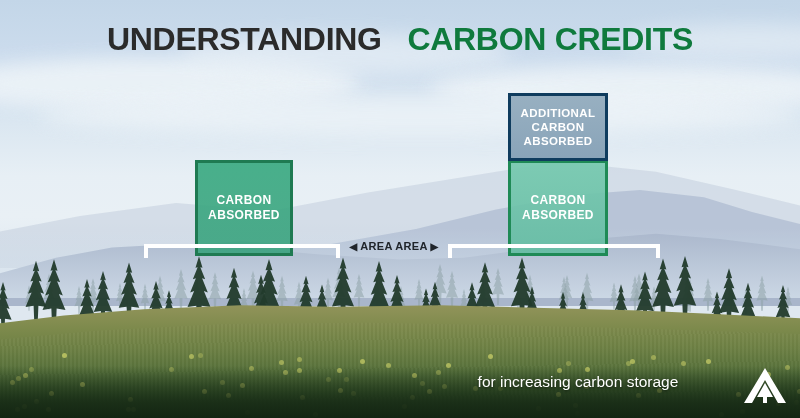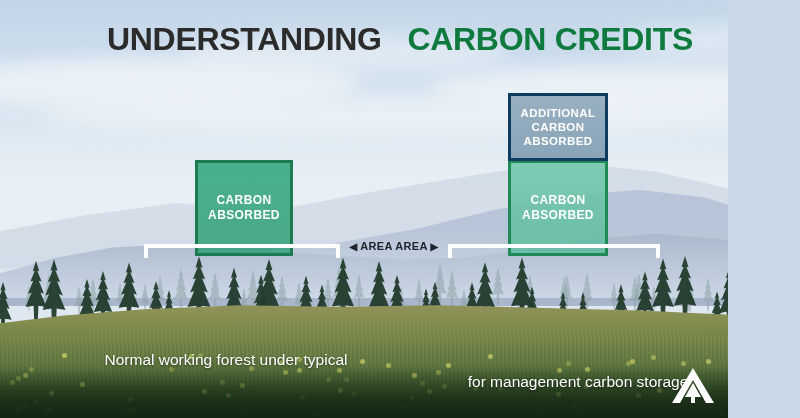--- a/index.html
+++ b/index.html
@@ -4,21 +4,21 @@
 <style>
   * { margin:0; padding:0; box-sizing:border-box; }
   html,body { width:800px; height:418px; overflow:hidden; }
   body {
     font-family:"Liberation Sans", sans-serif;
     background:#c9d7e6;
   }
 
   .scene {
     position:relative;
-    width:728px; height:418px;
+    width:800px; height:418px;
     overflow:hidden;
   }
 
   
   .sky {
     position:absolute; inset:0;
     background:linear-gradient(180deg,
       #c3d6e8 0%,
       #ccdced 14%,
       #dbe7f1 30%,
@@ -717,26 +717,26 @@
   <div class="bracket bracket-left"></div>
   <div class="bracket bracket-right"></div>
 
   <div class="same-area">
     <span class="arw">◀</span>
     <span>AREA AREA</span>
     <span class="arw">▶</span>
   </div>
 
   <div class="caption caption-left">
-    <span>Normal working forest under typical</span><br>
+    <br>
   </div>
 
   <div class="caption caption-right">
     <br>
-    <span>for management carbon storage</span>
+    <span>for increasing carbon storage</span>
   </div>
 
   <div class="logo">
     <svg viewBox="0 0 46 46" width="46" height="46">
       <path d="M23 6 L44 41 L36 41 L23 18 L10 41 L2 41 Z" fill="#ffffff"></path>
       <path d="M23 21 L31 35 L25 35 L25 41 L21 41 L21 35 L15 35 Z" fill="#ffffff"></path>
     </svg>
   </div>
 
 </div>

